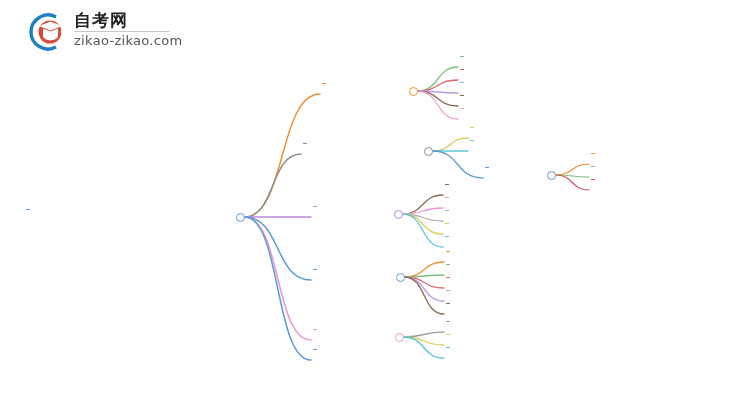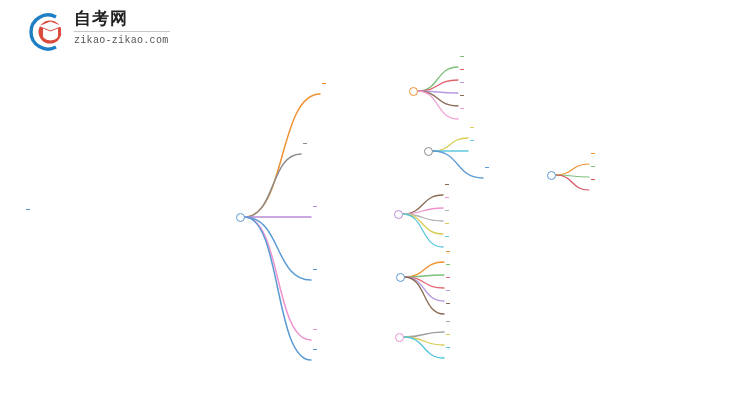--- a/index.html
+++ b/index.html
@@ -13,21 +13,20 @@
     position: relative;
     overflow: hidden;
     font-family: "DejaVu Sans", "Liberation Sans", sans-serif;
   }
   #canvas {
     position: absolute;
     left: 0;
     top: 0;
     width: 750px;
     height: 410px;
-    font-family: Liberation Mono, monospace;
   }
   #edges {
     position: absolute;
     left: 0;
     top: 0;
     width: 750px;
     height: 410px;
     pointer-events: none;
   }
 
@@ -56,21 +55,21 @@
     font-size: 17px;
     font-weight: bold;
     color: #222222;
     letter-spacing: 1px;
     line-height: 20px;
     padding-bottom: 1px;
     border-bottom: 1px solid #c8c8c8;
     width: 96px;
   }
   .logo-en {
-    font-size: 10px;
+    font-size: 13px;
     color: #555555;
     letter-spacing: 0.3px;
     line-height: 13px;
     padding-top: 2px;
   }
 
   
   .node {
     position: absolute;
     white-space: nowrap;

